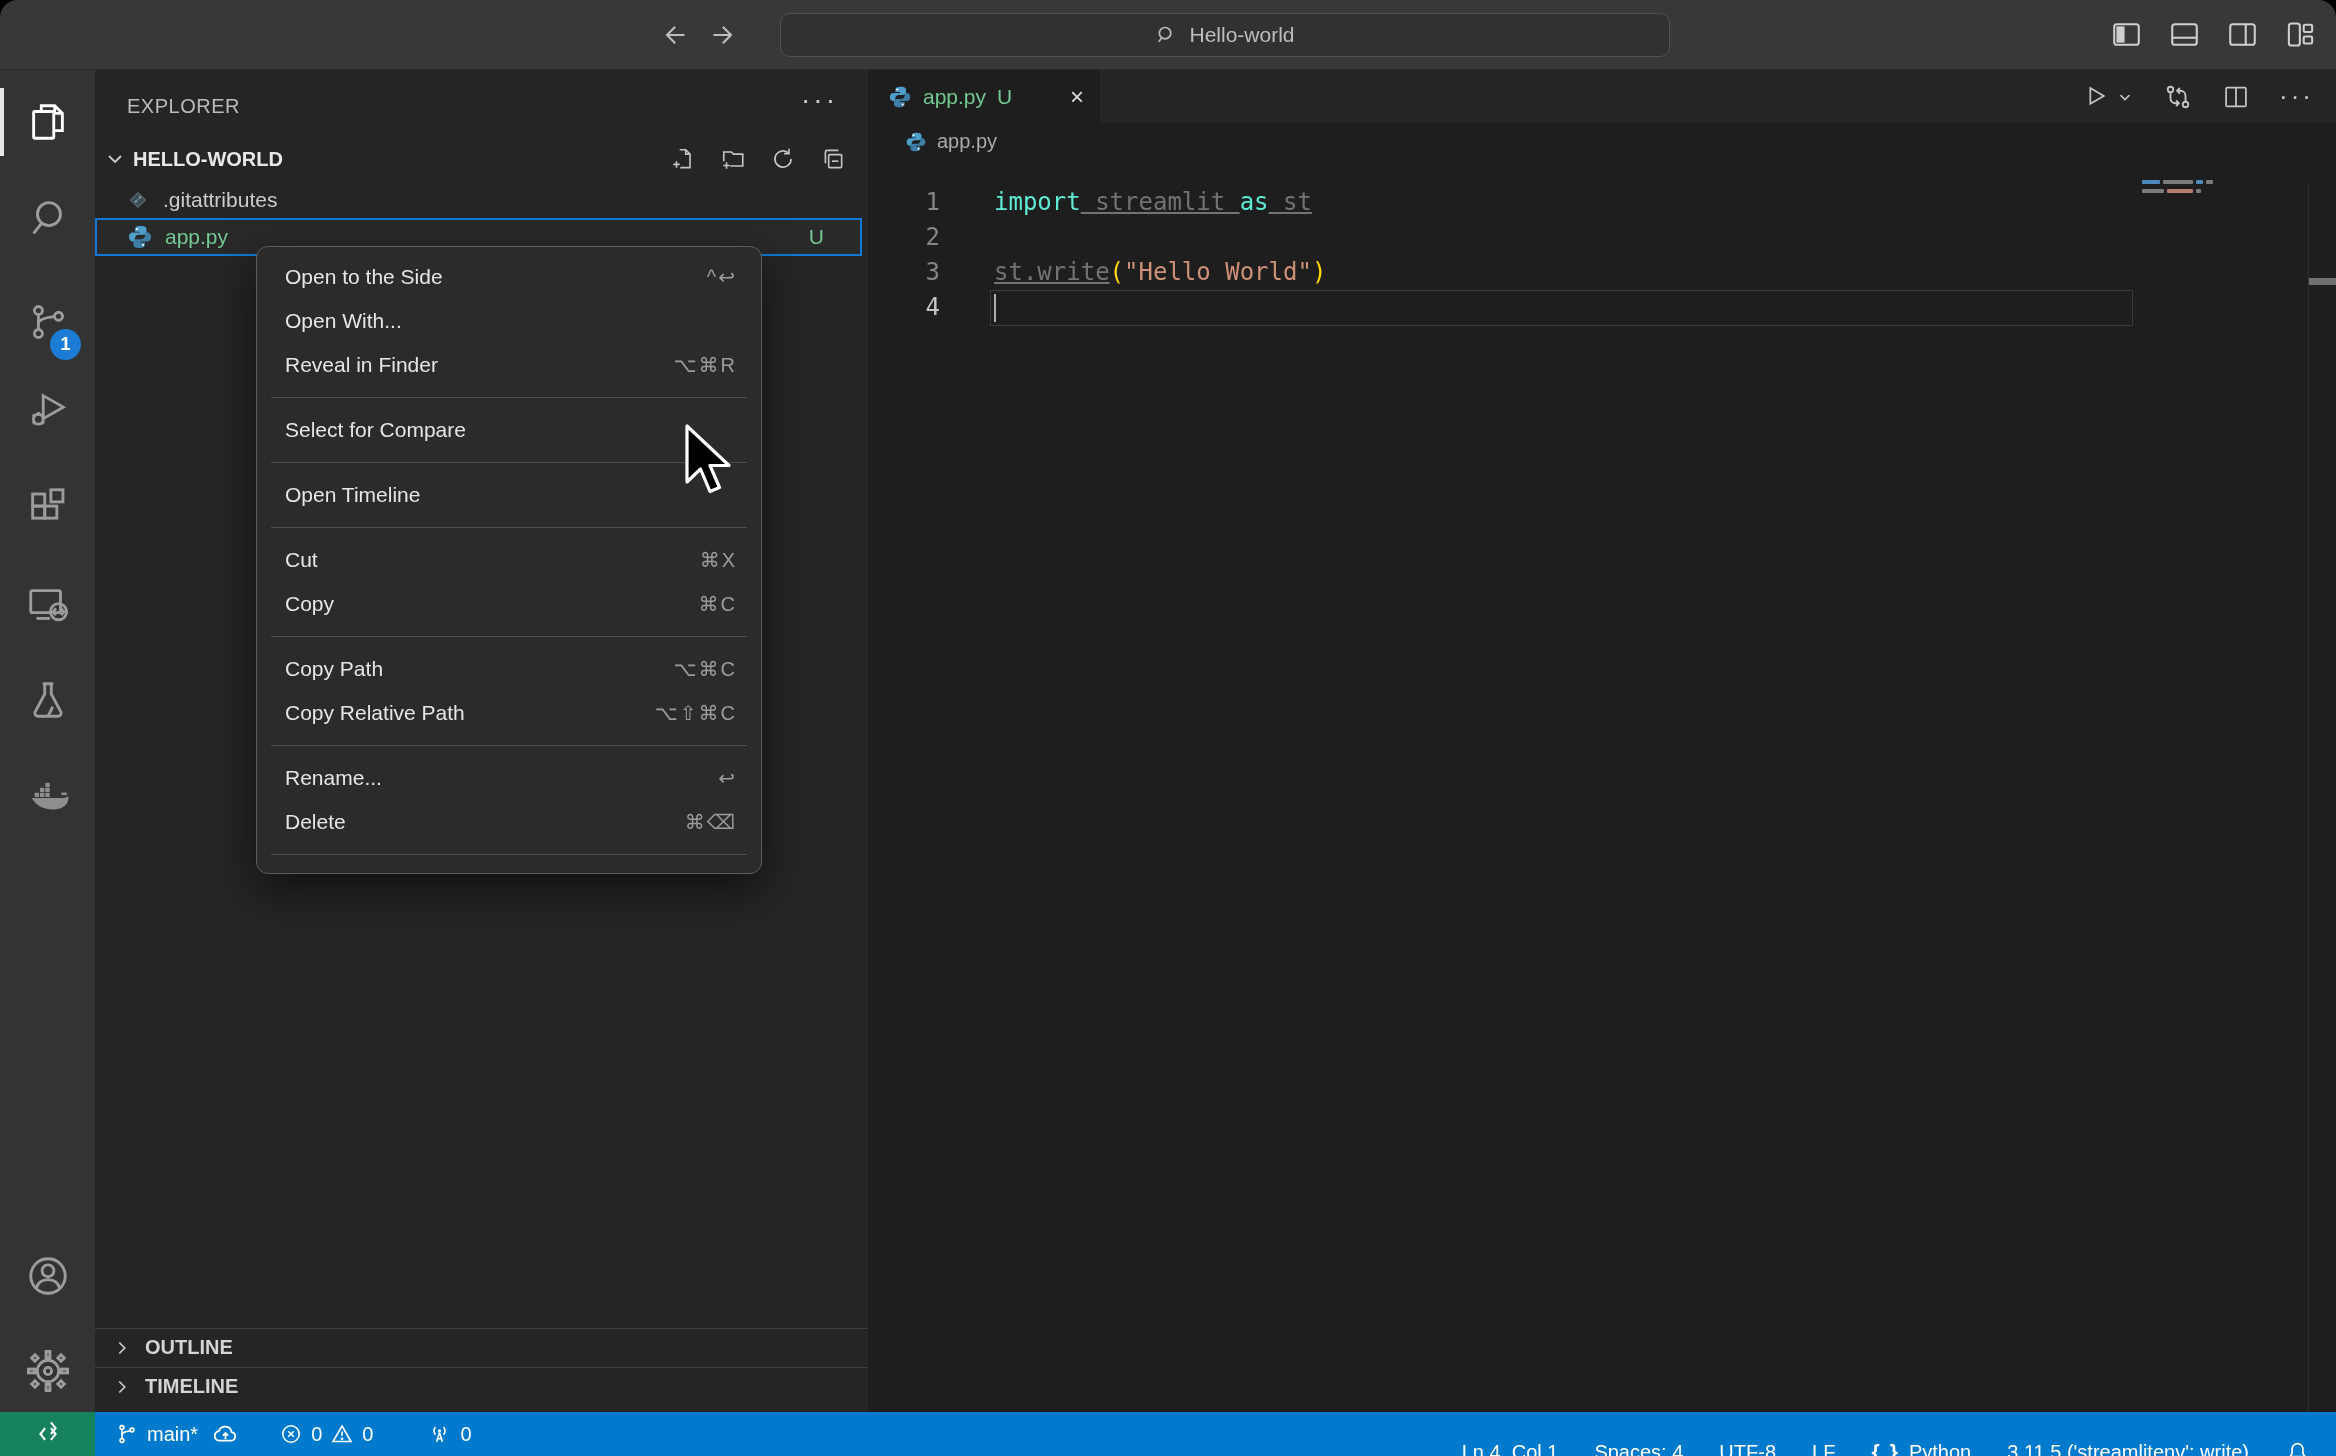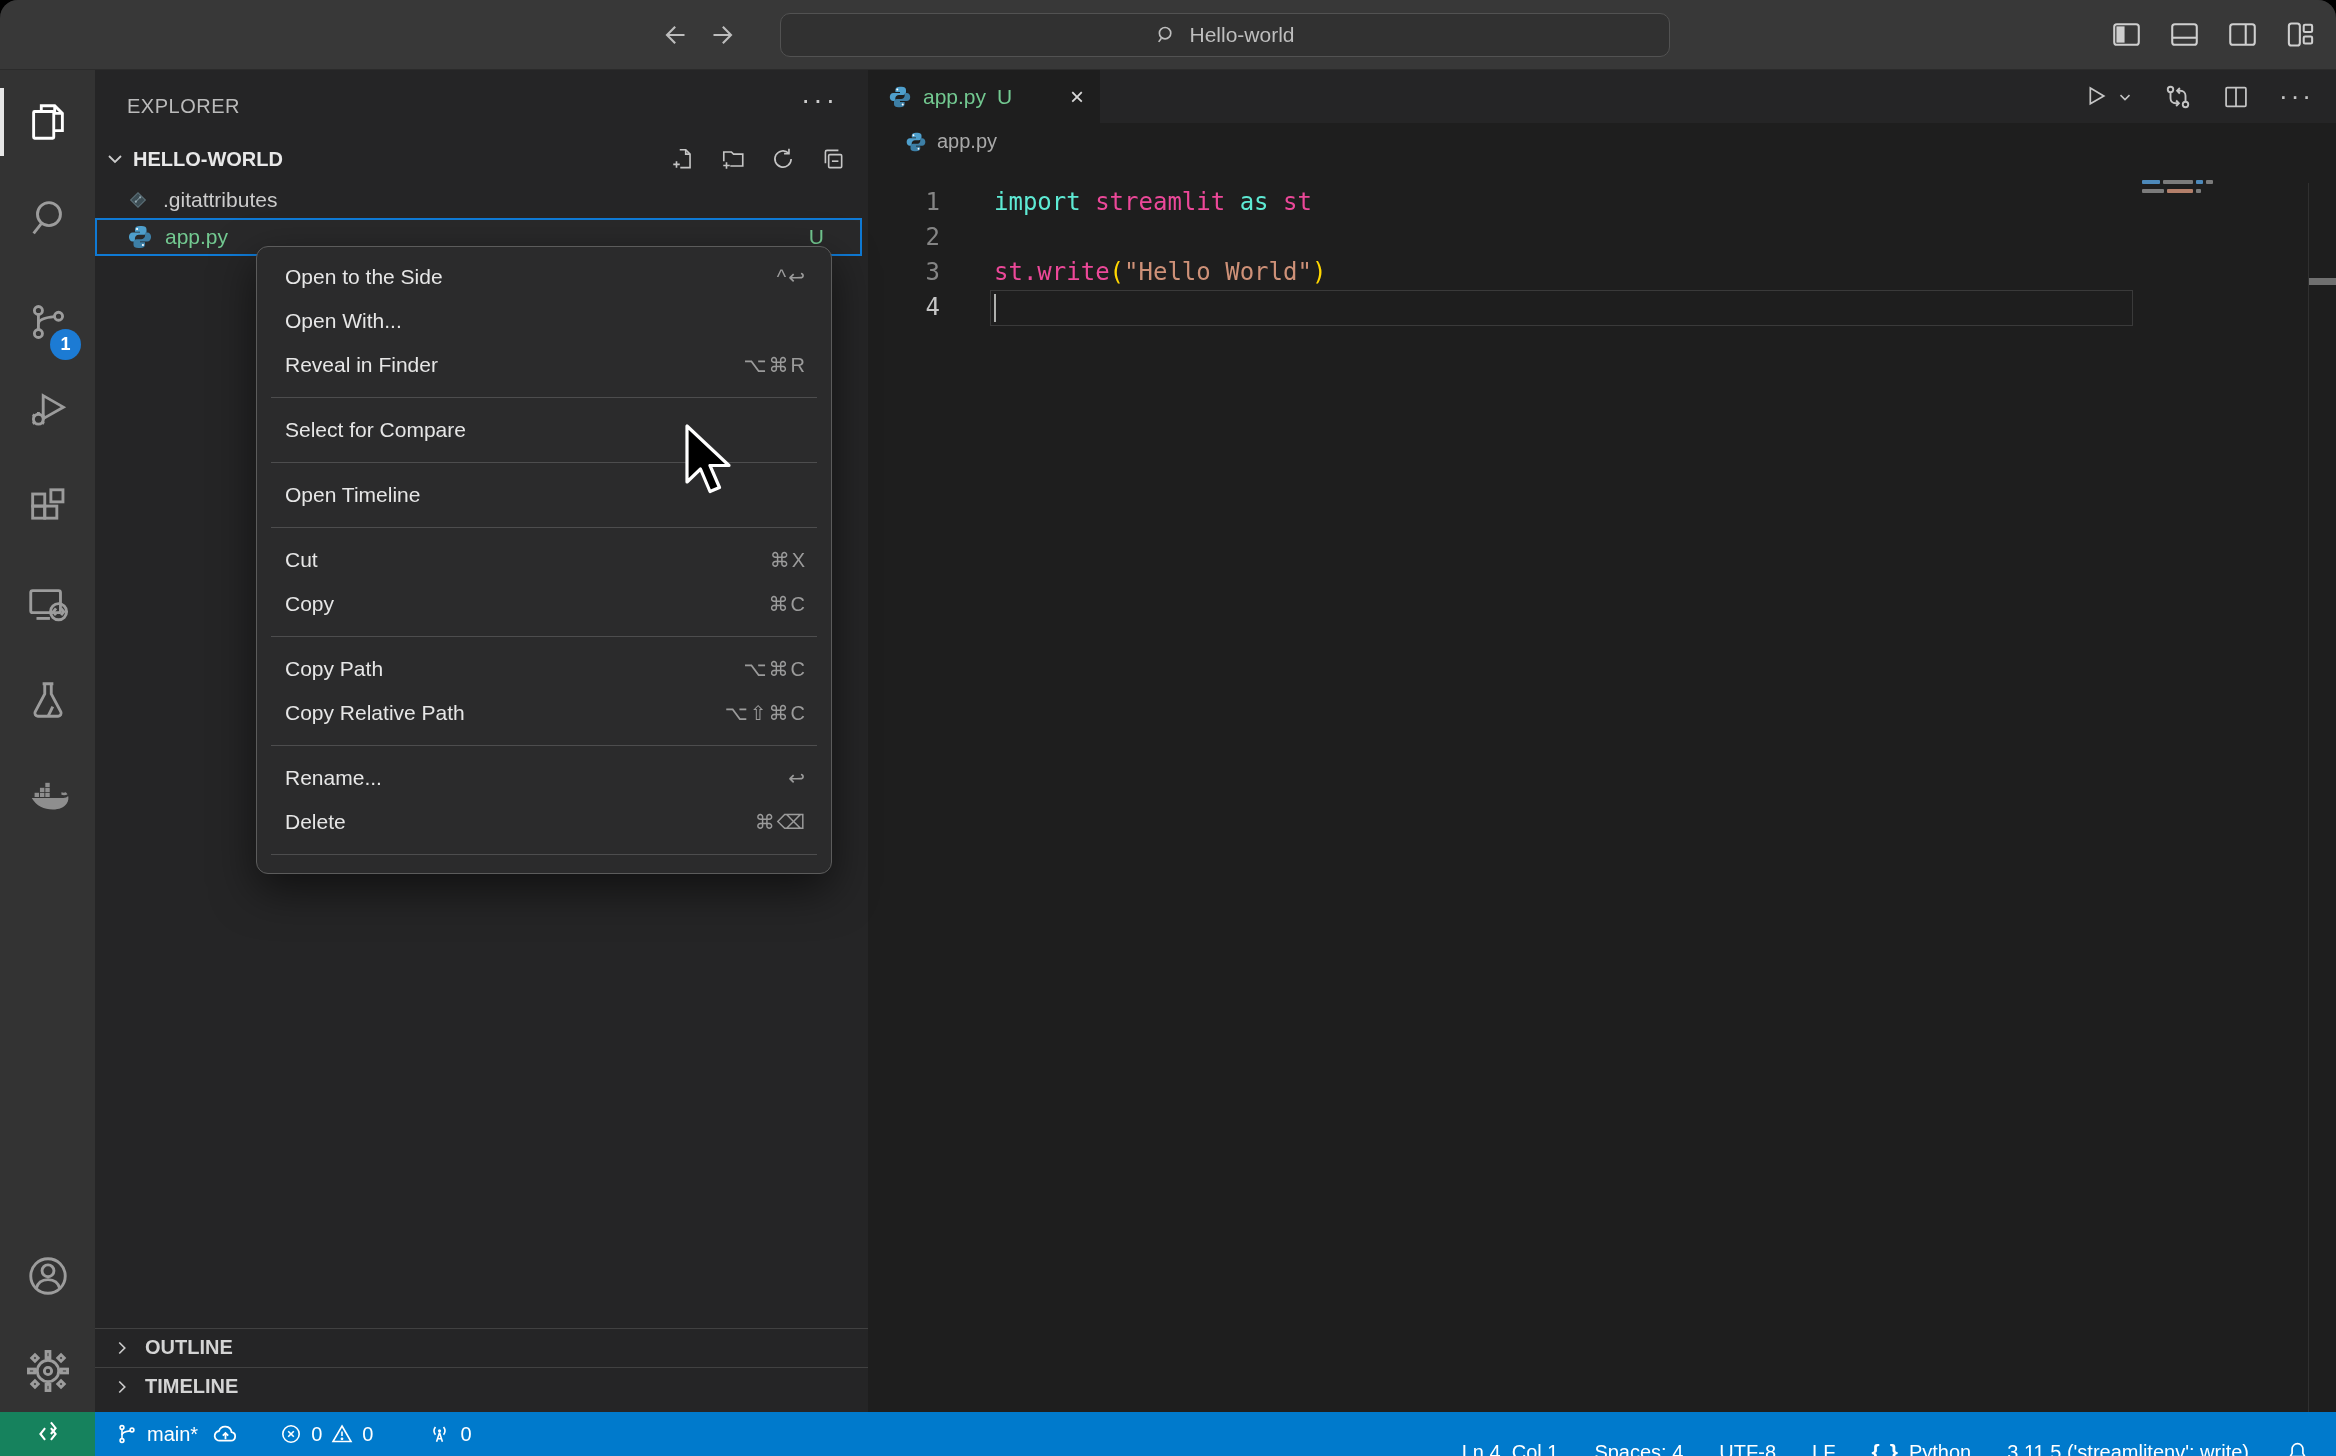--- a/index.html
+++ b/index.html
@@ -49,42 +49,42 @@
   .tab-close { margin-left:auto; color:#D8D8D8; font-size:24px; }
   .ed-actions { position:absolute; right:22px; top:11px; display:flex; align-items:center; gap:29px; }
   .breadcrumb { position:absolute; left:0; top:53px; width:100%; height:37px; display:flex;
                 align-items:center; padding-left:37px; gap:10px; font-size:20px; color:#A9A9A9; }
   .code { position:absolute; left:0; top:90px; right:0; bottom:0;
           font-family:"DejaVu Sans Mono", monospace; font-size:24px; }
   .code-line { position:absolute; left:0; right:0; height:35px; line-height:35px; }
   .ln { position:absolute; left:0; width:72px; text-align:right; color:#858585; }
   .ln.cur { color:#C6C6C6; }
   .ltext { position:absolute; left:126px; white-space:pre; }
-  .tk-kw { color:#5eead4; } .tk-tx { color:#ec4899; } .tk-br { color:#FFD700; } .tk-str { color:#CE9178; }
+  .tk-kw { color:#5eead4; } .tk-tx { color:#737373;text-decoration:underline; } .tk-br { color:#FFD700; } .tk-str { color:#CE9178; }
   .curline-box { position:absolute; left:122px; top:130px; width:1143px; height:36px;
                  border:1px solid #3A3A3A; }
   .caret { position:absolute; left:126px; top:134px; width:2px; height:28px; background:#AEAFAD; }
   .minimap { position:absolute; left:1274px; top:20px; }
   .mm-row { display:flex; gap:3px; height:4px; margin-bottom:5px; opacity:.85; }
   .mm-row span { height:4px; border-radius:1px; display:block; }
   .scroll-edge { position:absolute; left:1440px; top:23px; bottom:0; width:1px; background:#303030; }
   .scroll-marker { position:absolute; left:1441px; top:118px; width:27px; height:7px; background:#707070; }
 
   
   .statusbar { position:absolute; left:0; bottom:0; width:100%; height:44px; background:#007ACC;
                color:#FFFFFF; font-size:20px; display:flex; align-items:center; }
   .remote { width:95px; height:100%; background:#16825D; display:flex; align-items:center; justify-content:center; }
   .sb-item { display:flex; align-items:center; gap:8px; }
   .sb-right { margin-left:auto; display:flex; align-items:center; gap:36px; margin-right:26px;margin-top:36px; }
   .lang-ico { position:relative; display:inline-flex; font-size:21px; font-weight:bold; letter-spacing:3px; }
   .lang-dot { position:absolute; left:50%; bottom:1px; transform:translateX(-60%); width:6px; height:6px;
               border-radius:50%; background:#fff; }
 
   
-  .ctxmenu { position:absolute; left:256px; top:246px; width:576px; background:#2B2B2C;
+  .ctxmenu { position:absolute; left:256px; top:246px; width:506px; background:#2B2B2C;
              border:1px solid #5C5C5C; border-radius:12px; padding:8px 0;
              box-shadow:0 16px 44px rgba(0,0,0,.55); z-index:50; }
   .mi { height:44px; display:flex; align-items:center; padding:0 24px 0 28px; font-size:21px; color:#E6E6E6; }
   .mi .sc { margin-left:auto; color:#9B9B9B; font-size:20px; letter-spacing:2px; }
   .mi.hl { background:#1467C4; border-radius:8px; margin:0 10px; padding:0 14px 0 18px; color:#FFFFFF; }
   .msep { height:1px; background:#4D4D4E; margin:10px 14px; }
 
   .mouse-cursor { position:absolute; left:684px; top:424px; z-index:100; }
   svg.ic { display:block; }
 </style>

